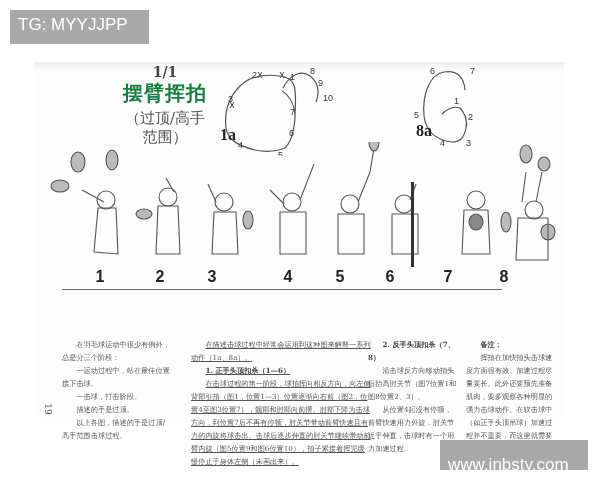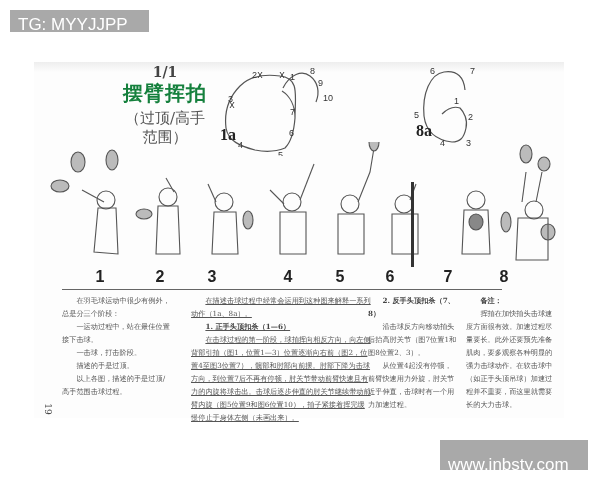--- a/index.html
+++ b/index.html
@@ -1,30 +1,30 @@
 <!DOCTYPE html>
 <html><head>
 <meta charset="utf-8">
 <style>
   * { margin:0; padding:0; box-sizing:border-box; }
   body { width:600px; height:480px; background:#ffffff; position:relative; overflow:hidden; font-family:"DejaVu Serif", serif; color:#333; }
   .watermark { position:absolute; background:#a9a9a9; color:#ffffff; font-family:"Liberation Sans", sans-serif; font-size:17px; padding:3px 8px; line-height:22px; }
-  #wm-top { left:10px; top:10px; width:139px; height:22px; padding-top:4px; }
+  #wm-top { left:10px; top:10px; width:139px; height:34px; padding-top:4px; }
   #wm-bottom { left:440px; top:440px; width:148px; height:30px; padding-top:14px; }
   .page { position:absolute; left:34px; top:62px; width:530px; height:356px; background:#fdfdfd; }
   .page-top-shade { position:absolute; left:0; top:0; width:100%; height:10px; background:linear-gradient(#eee,#fdfdfd); }
   .title-block { position:absolute; left:86px; top:2px; width:90px; text-align:center; }
   .page-ref { font-size:14px; font-weight:bold; color:#444; }
   .main-title { font-size:20px; font-weight:bold; color:#15803d; letter-spacing:1px; }
   .subtitle { font-size:15px; color:#555; margin-top:2px; }
   svg { position:absolute; }
   .fig-label { position:absolute; font-family:Liberation Serif, serif; font-weight:bold; font-size:16px; color:#222; }
   .step-num { position:absolute; top:206px; font-family:"Liberation Sans", sans-serif; font-weight:bold; font-size:16px; color:#222; width:20px; text-align:center; }
   .rule { position:absolute; left:28px; top:227px; width:440px; height:1px; background:#666; }
-  .col { position:absolute; font-size:7.2px; line-height:13px; color:#555; }
+  .col { position:absolute; font-size:7.2px; line-height:13px; color:#555;margin-top:44px; }
   .col p { text-indent:2em; }
   .col .head { font-weight:bold; color:#444; }
   .page-num { position:absolute; left:8px; top:342px; font-size:9px; color:#444; transform:rotate(90deg); }
   .divider { position:absolute; left:377px; top:120px; width:3px; height:85px; background:#333; }
 </style>
 </head>
 <body>
 
 <div class="watermark" id="wm-top">TG: MYYJJPP</div>
 

